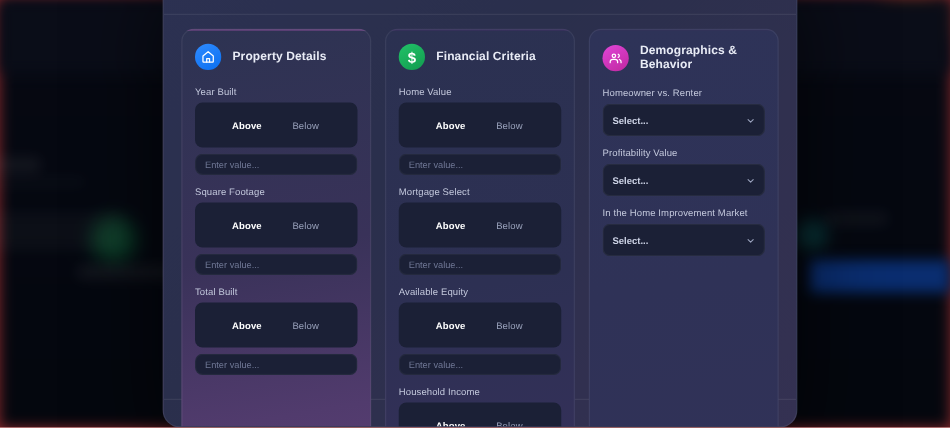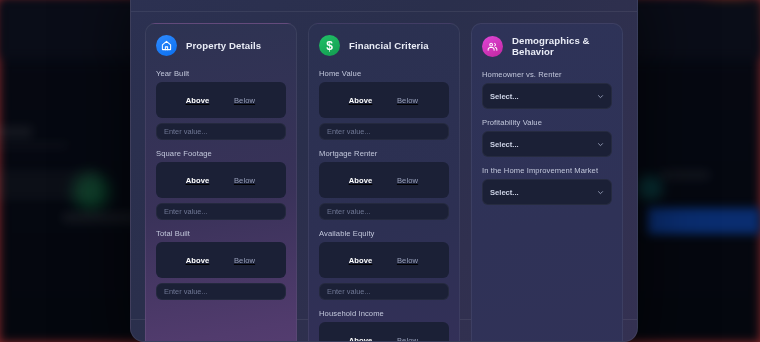--- a/index.html
+++ b/index.html
@@ -150,21 +150,20 @@
   }
 
   
   .toggle {
     display: flex;
     background: #1b2036;
     border-radius: 6px;
     padding: 18px;
     height: 16px;
     margin-bottom: 5px;
-    text-decoration: underline;
   }
   .toggle-opt {
     flex: 1;
     display: flex;
     align-items: center;
     justify-content: center;
     font-size: 7.6px;
     border-radius: 5px;
     color: #98a0ba;
     letter-spacing: 0.1px;
@@ -280,21 +279,21 @@
         <div class="field">
           <div class="field-label">Home Value</div>
           <div class="toggle">
             <div class="toggle-opt active">Above</div>
             <div class="toggle-opt">Below</div>
           </div>
           <input class="value-input" type="text" placeholder="Enter value..." style="">
         </div>
 
         <div class="field">
-          <div class="field-label">Mortgage Renter</div>
+          <div class="field-label">Mortgage Select</div>
           <div class="toggle">
             <div class="toggle-opt active">Above</div>
             <div class="toggle-opt">Below</div>
           </div>
           <input class="value-input" type="text" placeholder="Enter value..." style="">
         </div>
 
         <div class="field">
           <div class="field-label">Available Equity</div>
           <div class="toggle">

